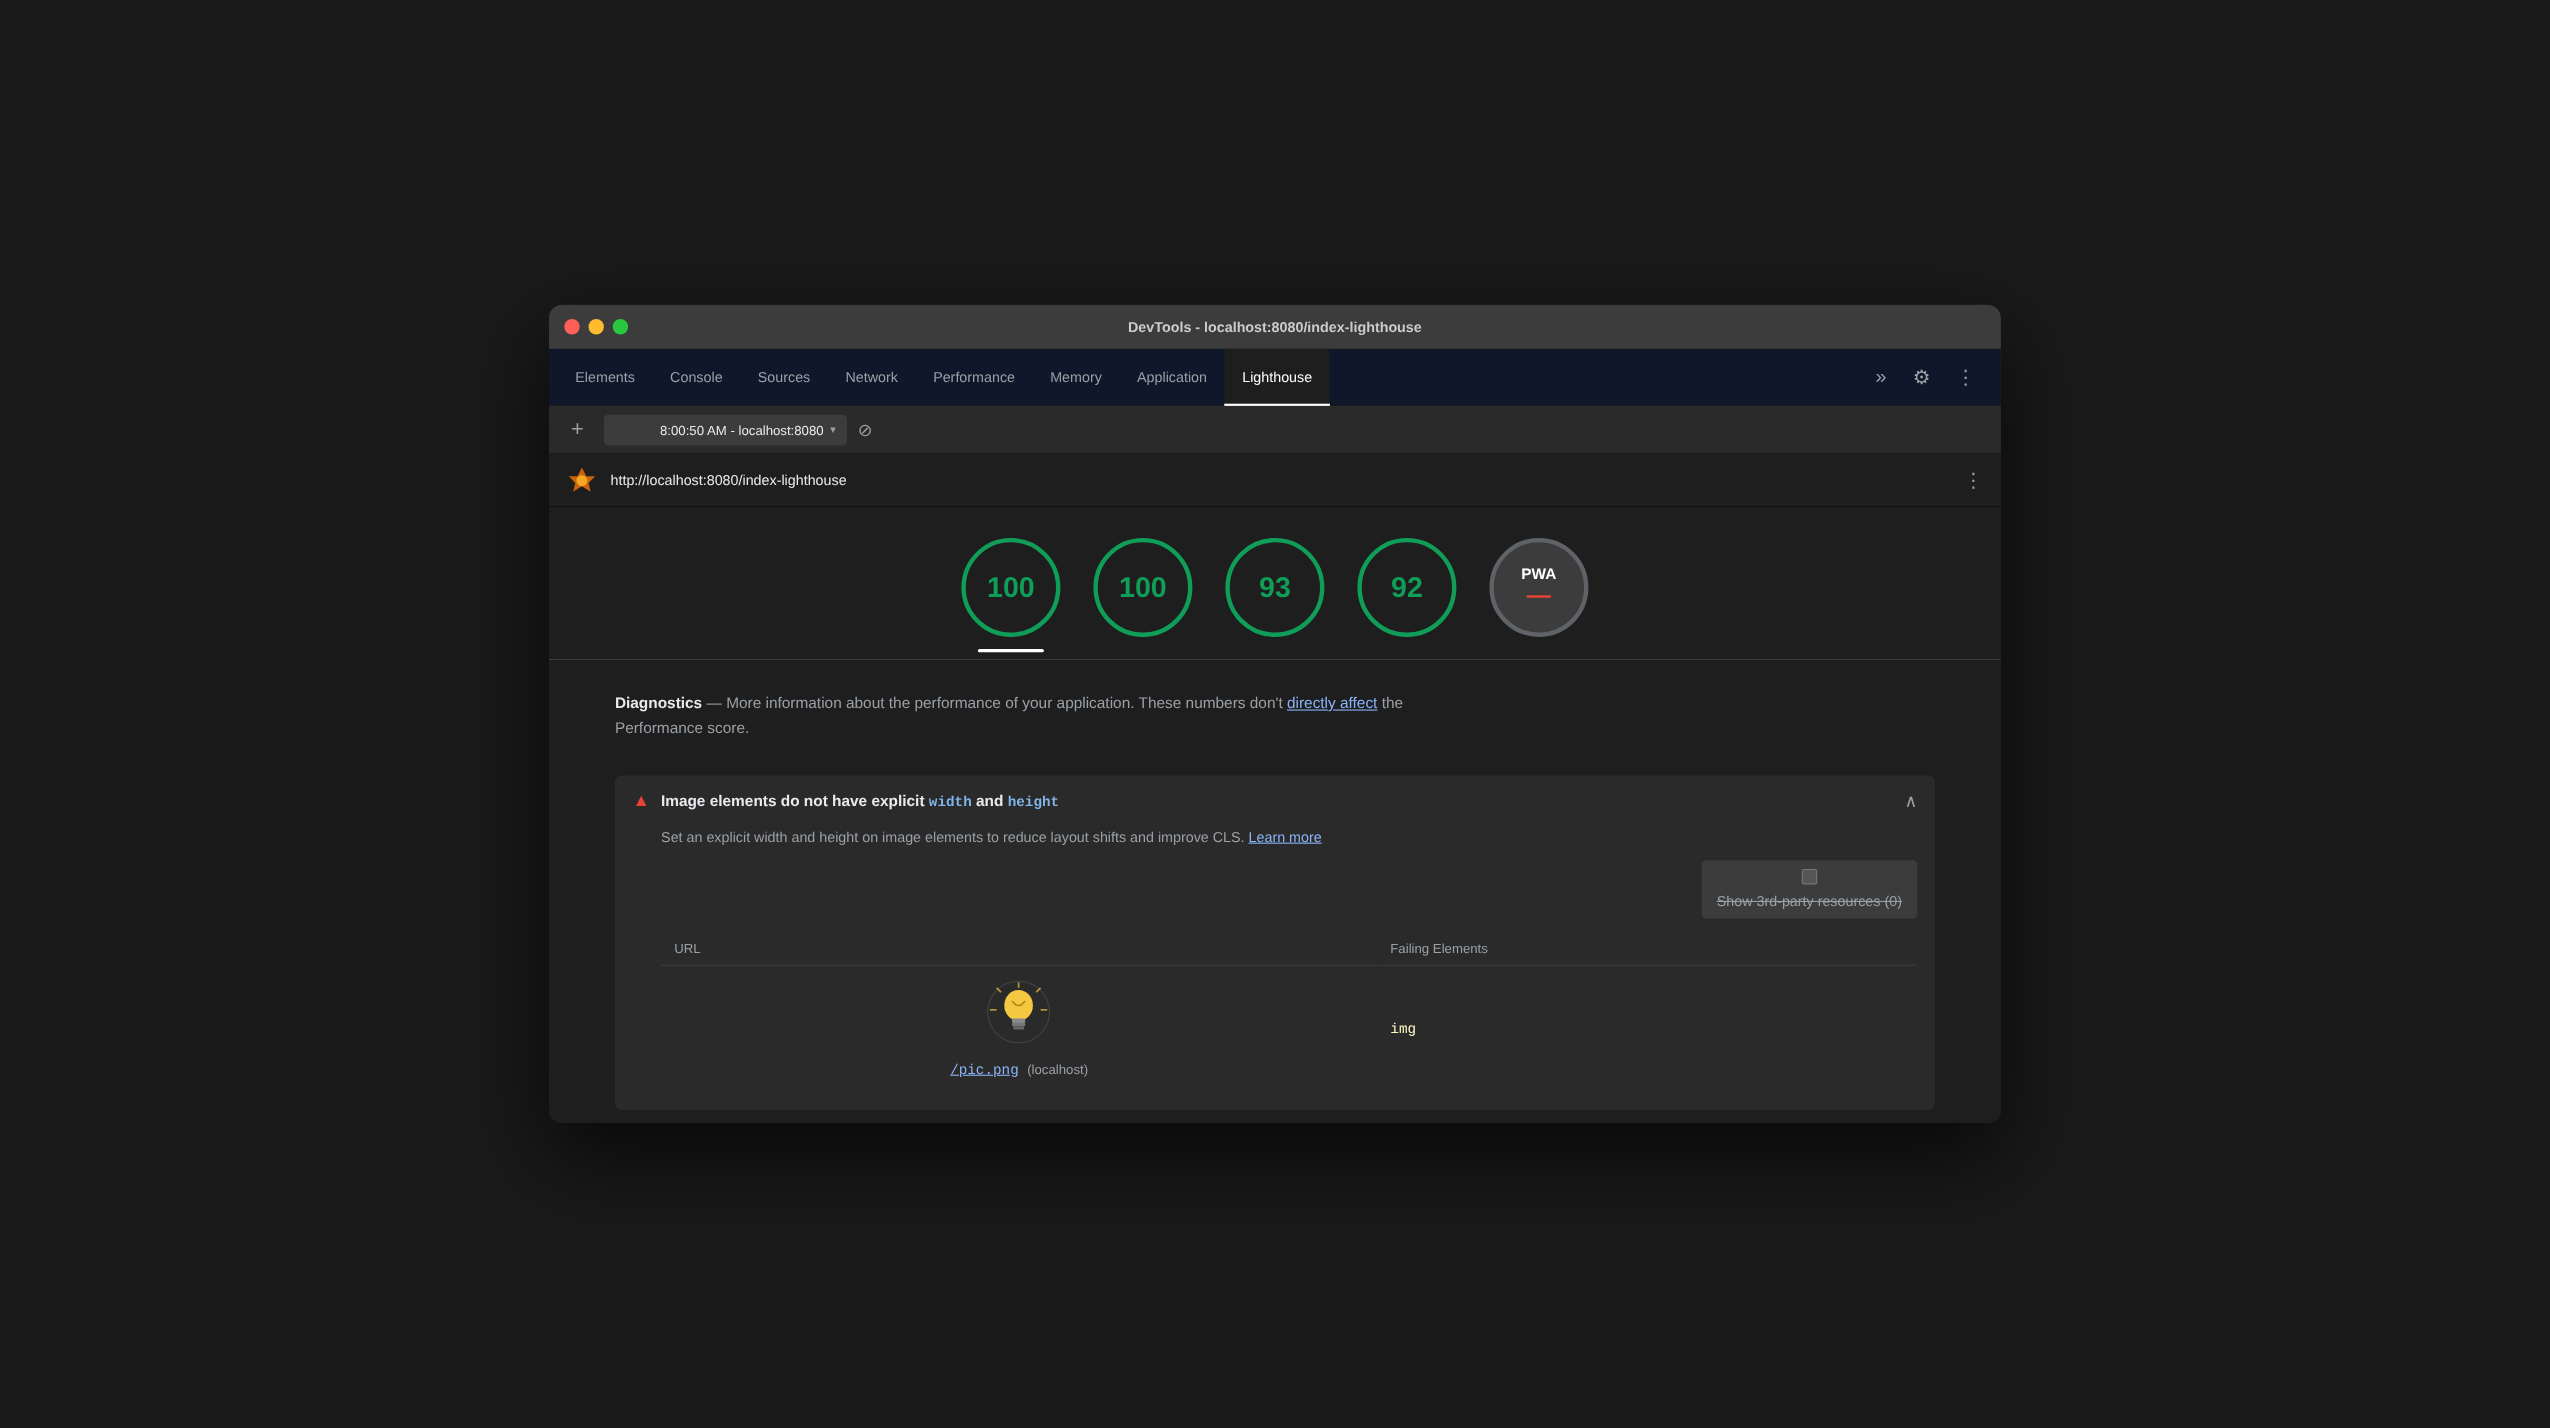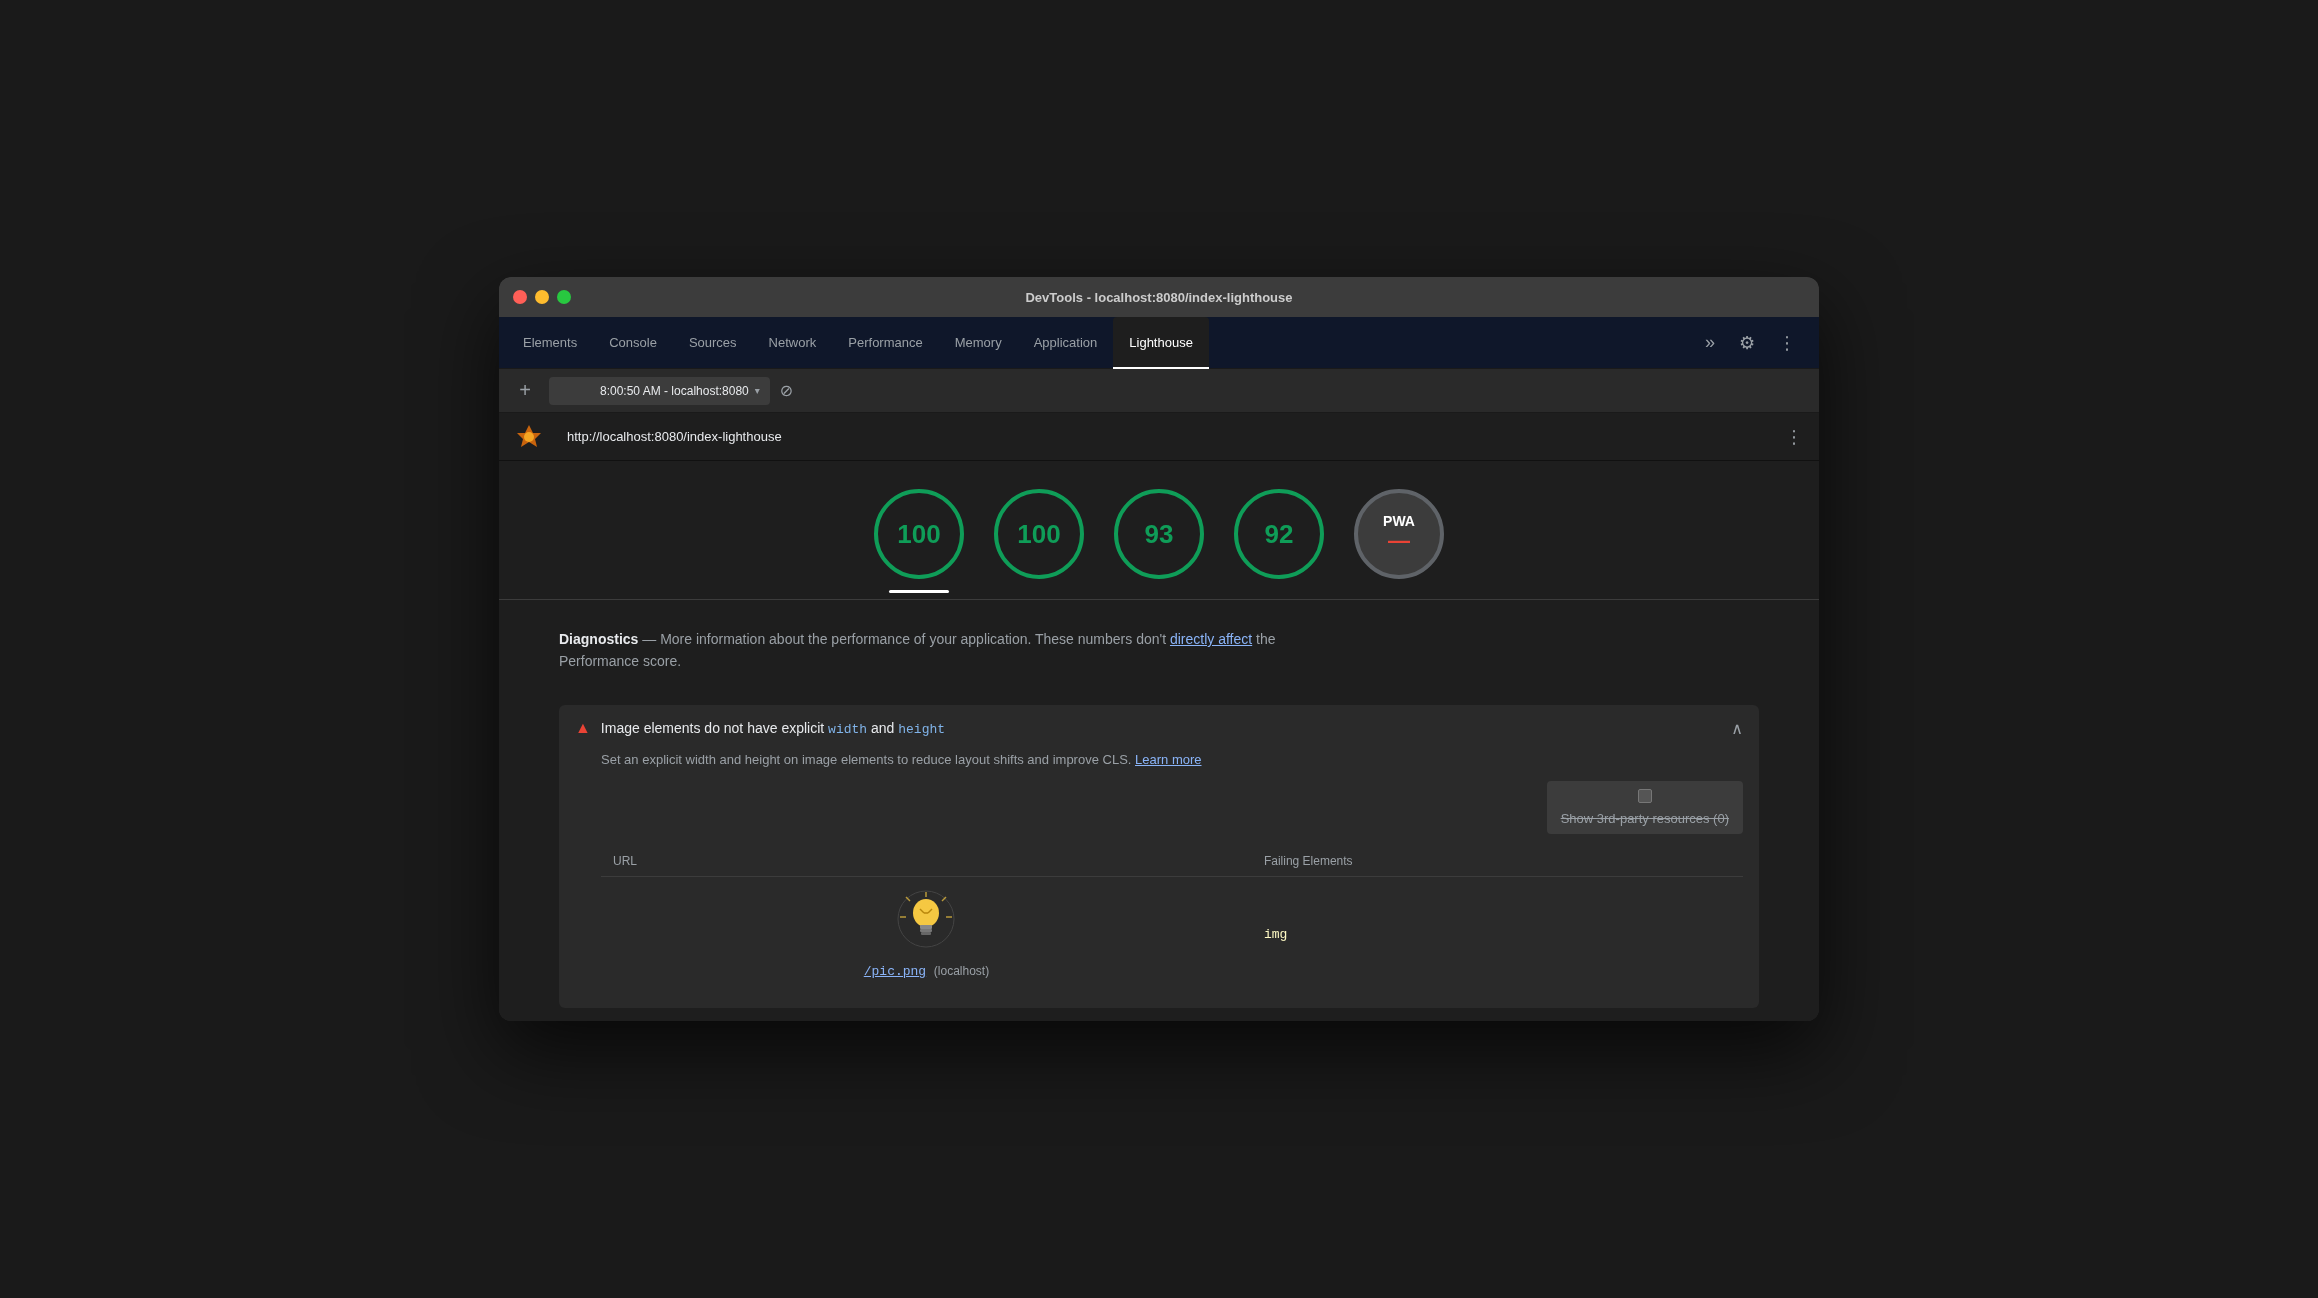--- a/index.html
+++ b/index.html
@@ -143,21 +143,21 @@
       font-size: 16px;
       cursor: pointer;
     }
     
     .url-info-bar {
       background: #1e1e1e;
       height: 48px;
       display: flex;
       align-items: center;
       padding: 0 16px;
-      gap: 24px;
+      gap: 12px;
       border-bottom: 1px solid #111;
     }
     .lh-icon {
       width: 28px;
       height: 28px;
       display: flex;
       align-items: center;
       justify-content: center;
     }
     .url-display {
@@ -261,20 +261,21 @@
     }
     .warning-icon {
       color: #ea4335;
       font-size: 16px;
       flex-shrink: 0;
     }
     .warning-title {
       color: #e8eaed;
       font-size: 14px;
       flex: 1;
+      font-weight: bold;
     }
     .warning-title .code-span {
       color: #81b4ea;
       font-family: 'Courier New', monospace;
       font-size: 13px;
     }
     .warning-chevron {
       color: #9aa0a6;
       font-size: 16px;
     }

